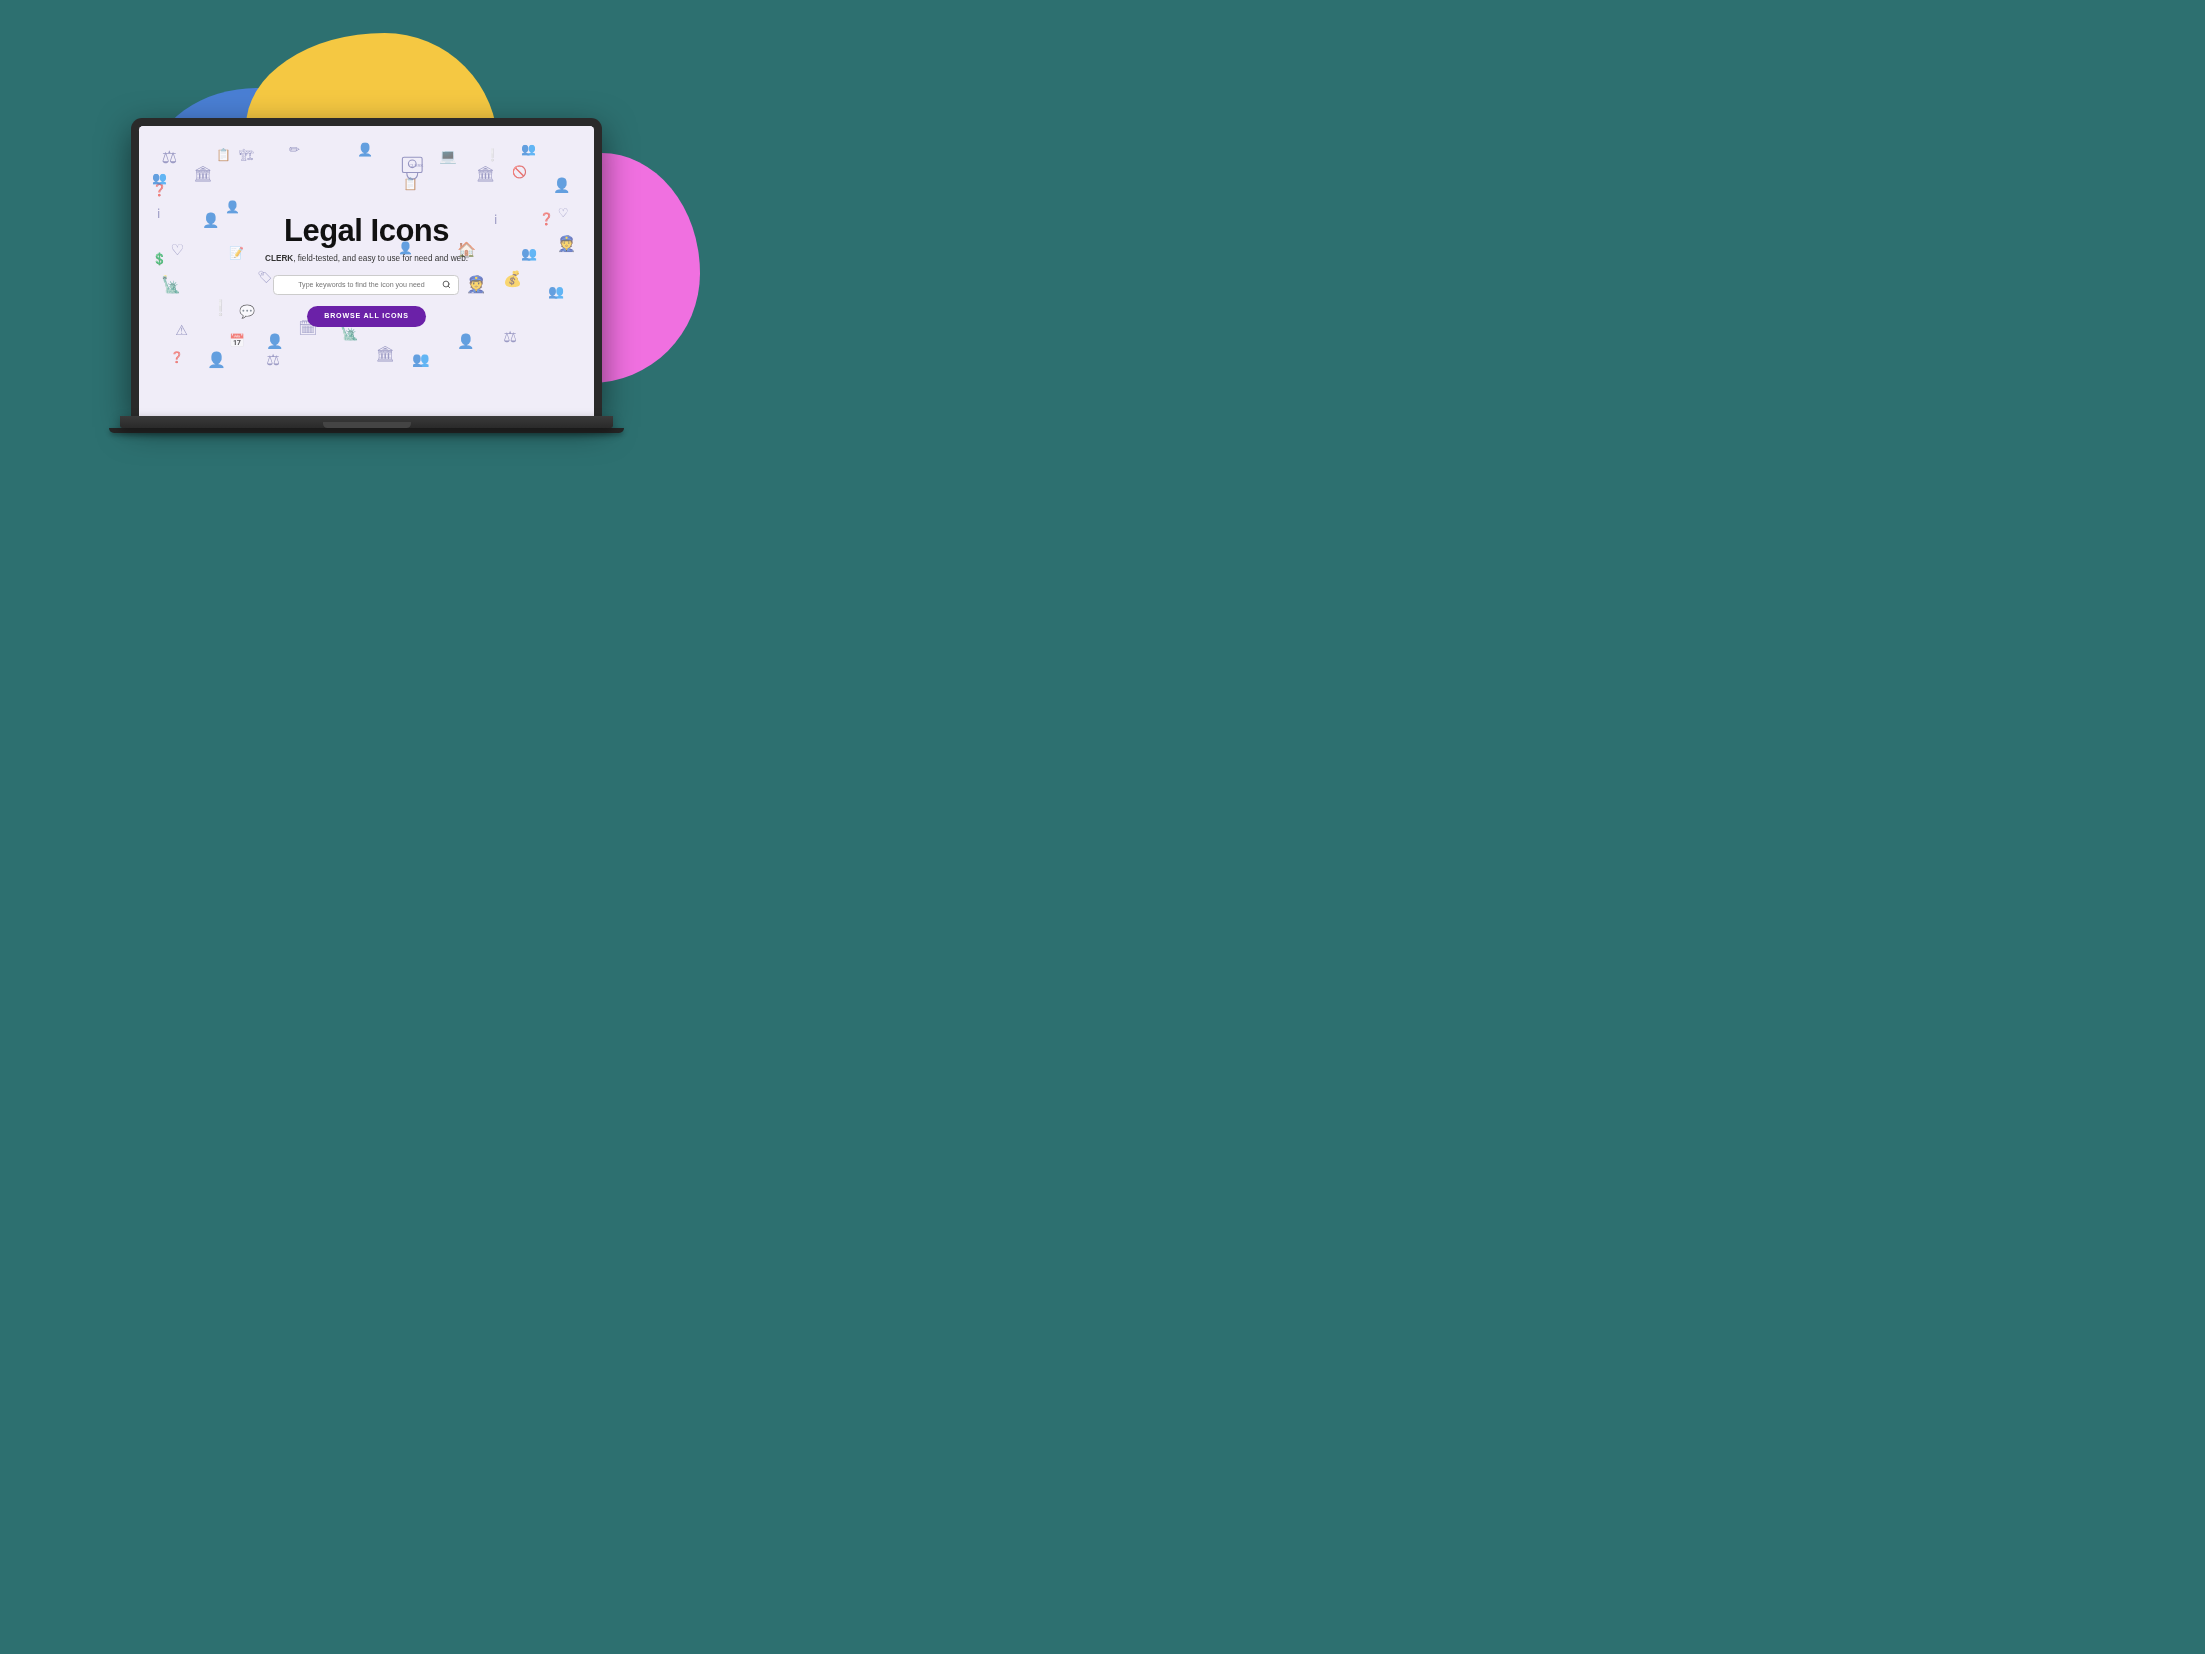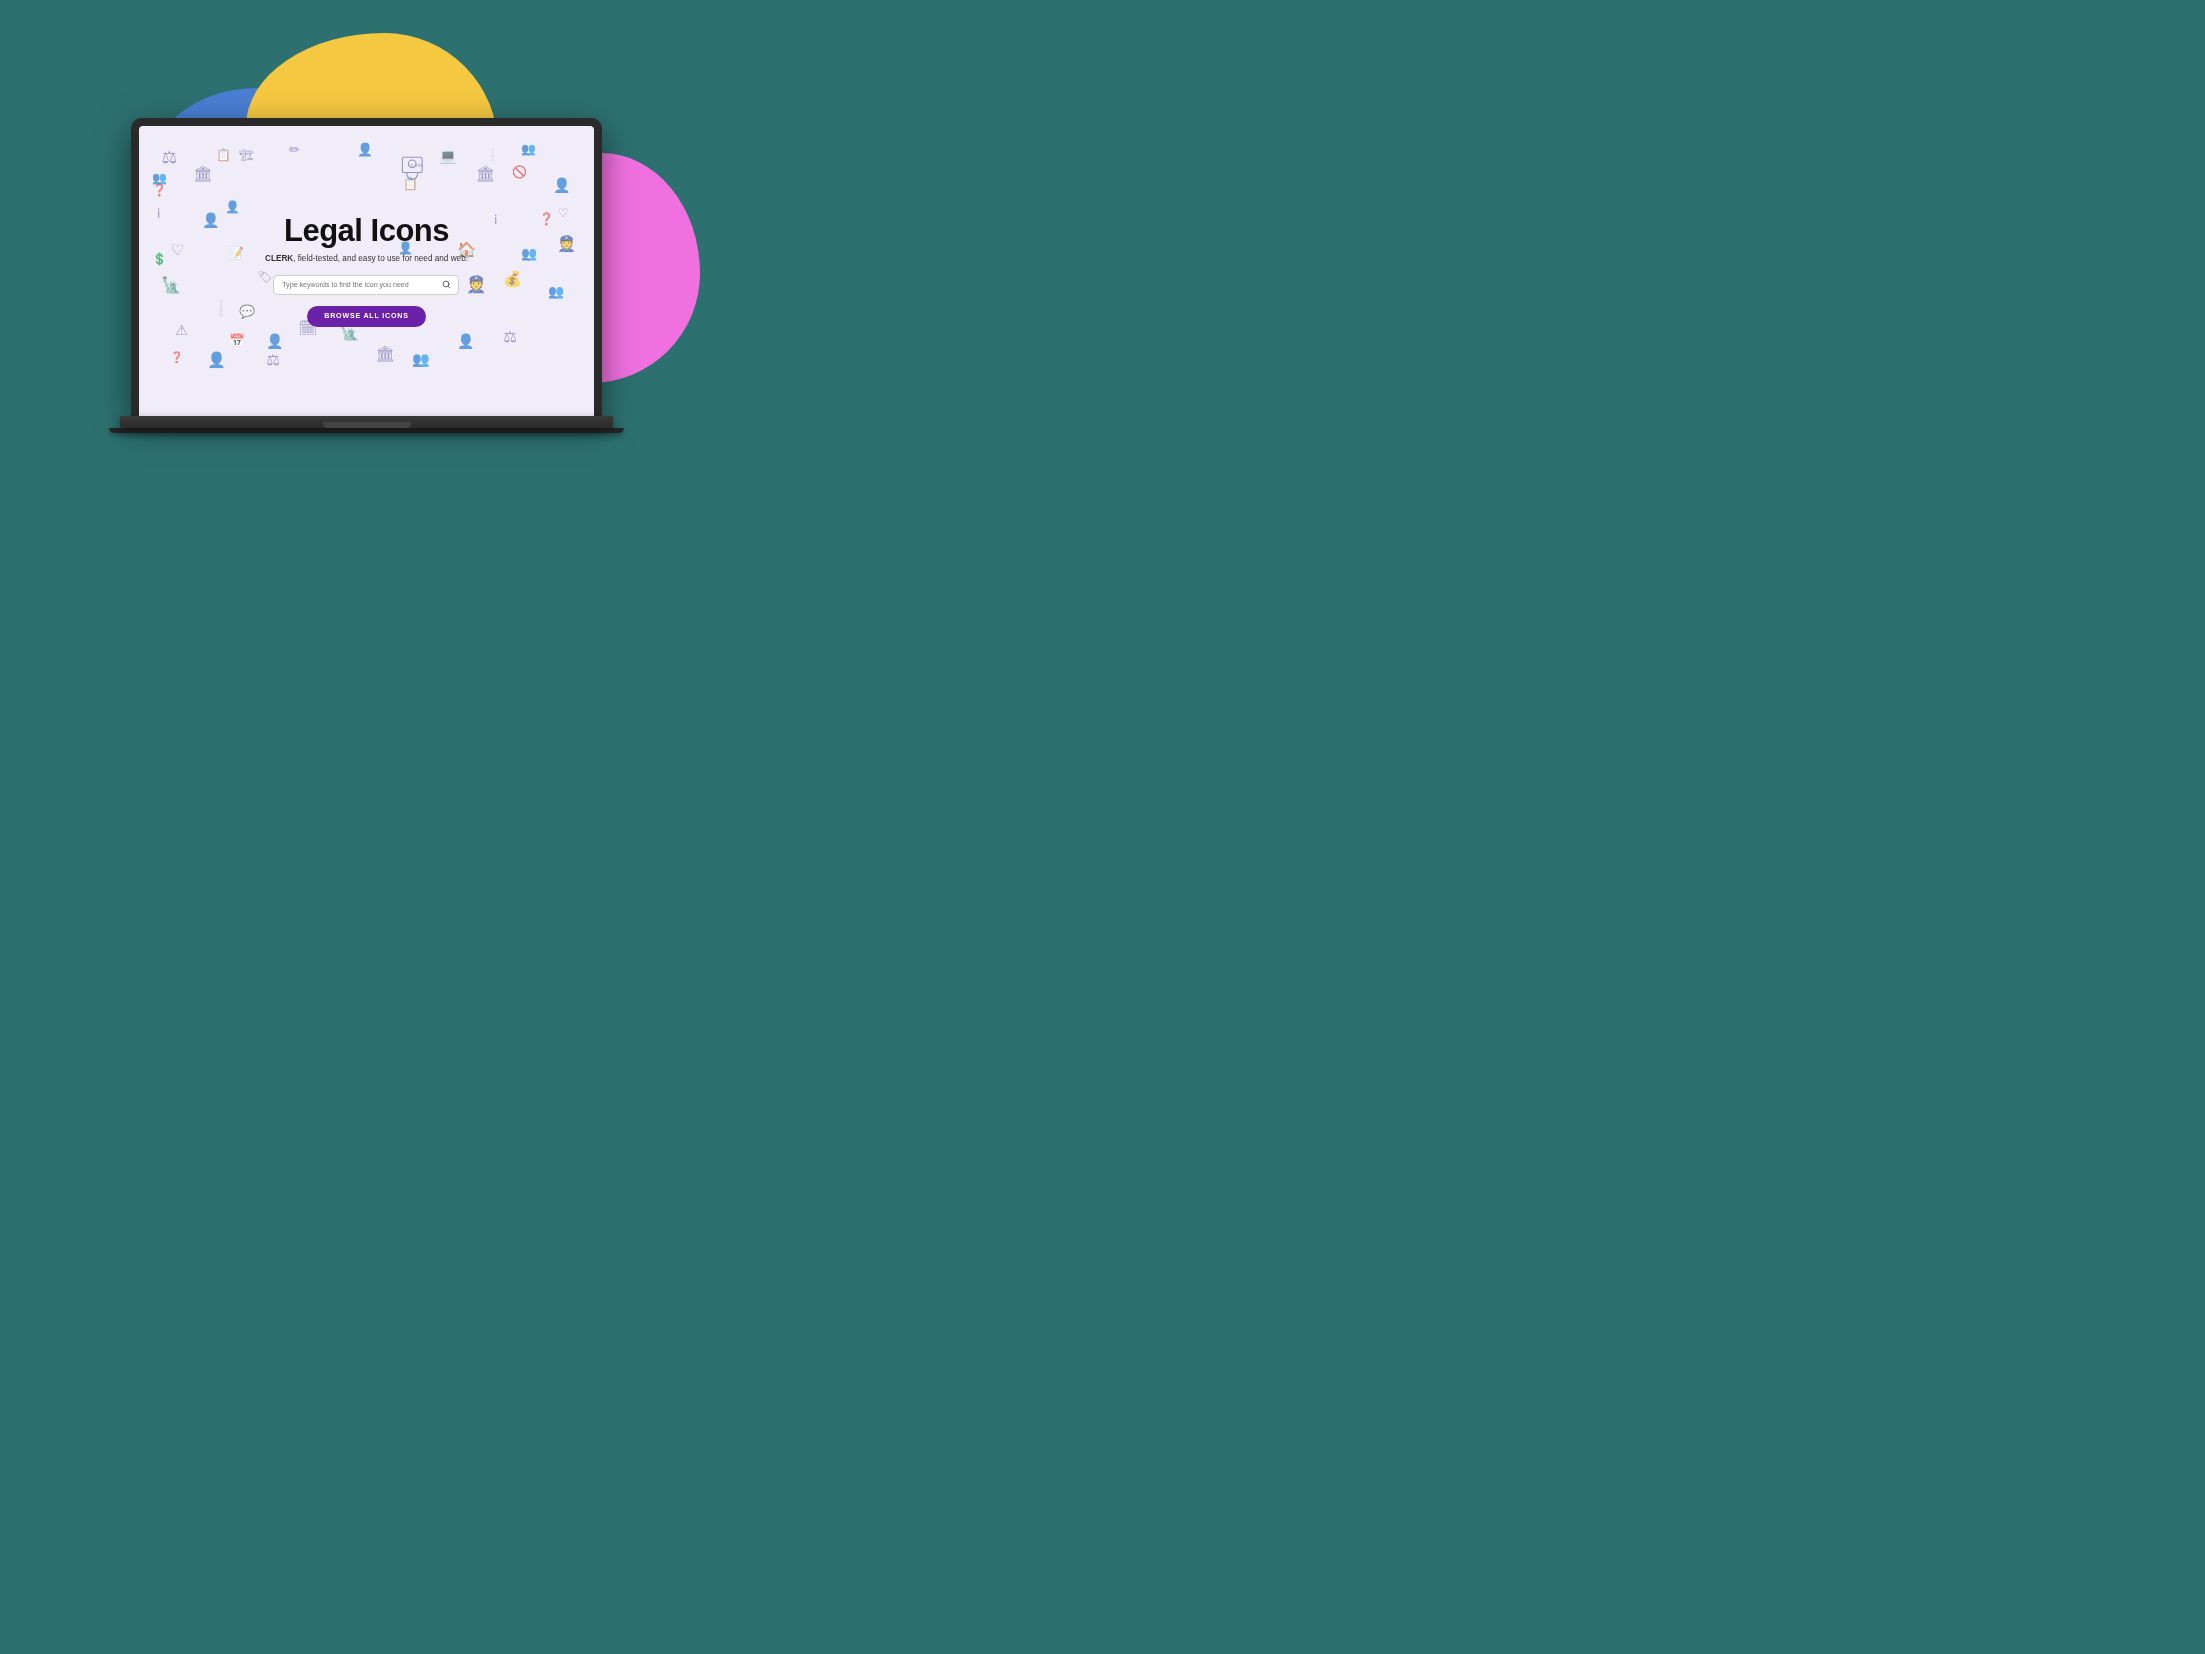--- a/index.html
+++ b/index.html
@@ -153,20 +153,21 @@
       gap: 4.4px;
     }
 
     .search-bar input {
       border: none;
       outline: none;
       font-size: 7.1px;
       color: #888;
       flex: 1;
       background: transparent;
+      margin-left: 16px;
     }
 
     .search-icon-btn {
       background: none;
       border: none;
       cursor: pointer;
       color: #555;
       font-size: 8.8px;
       display: flex;
       align-items: center;

